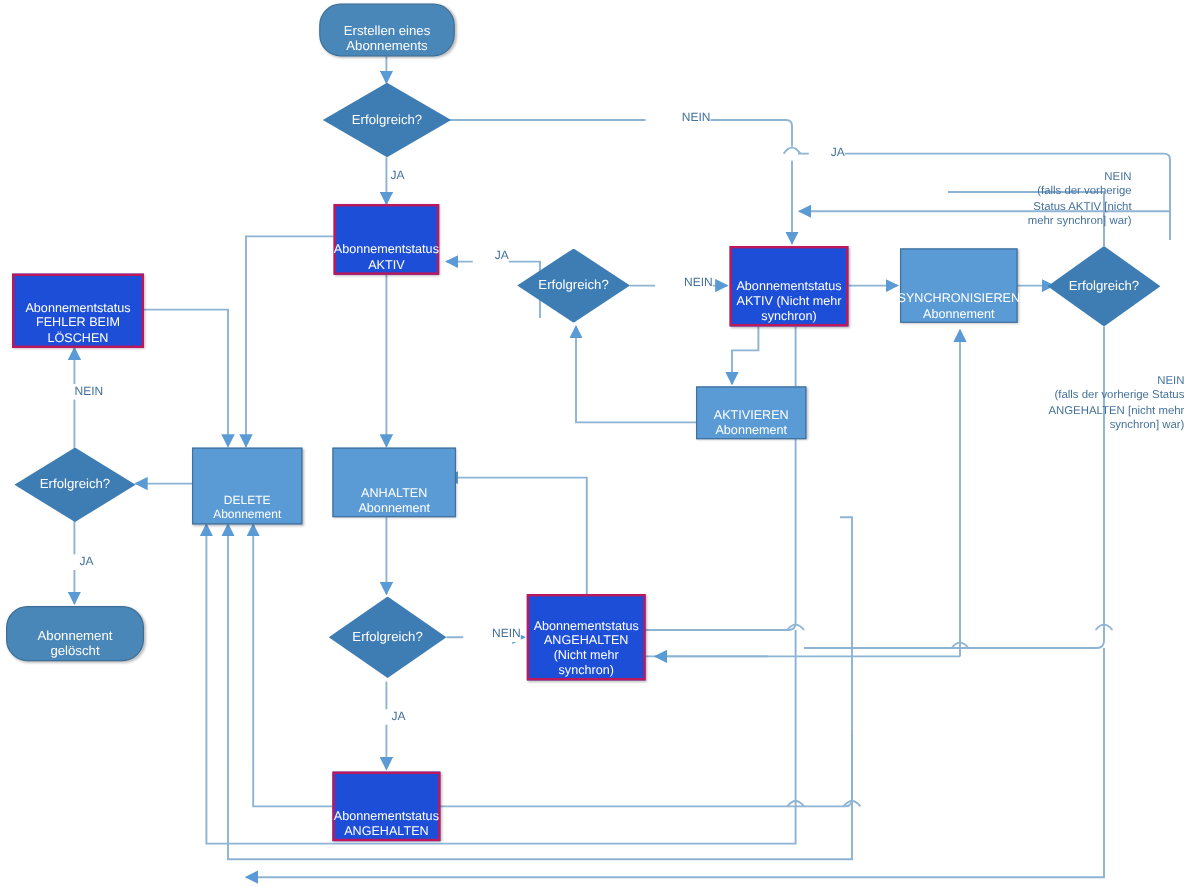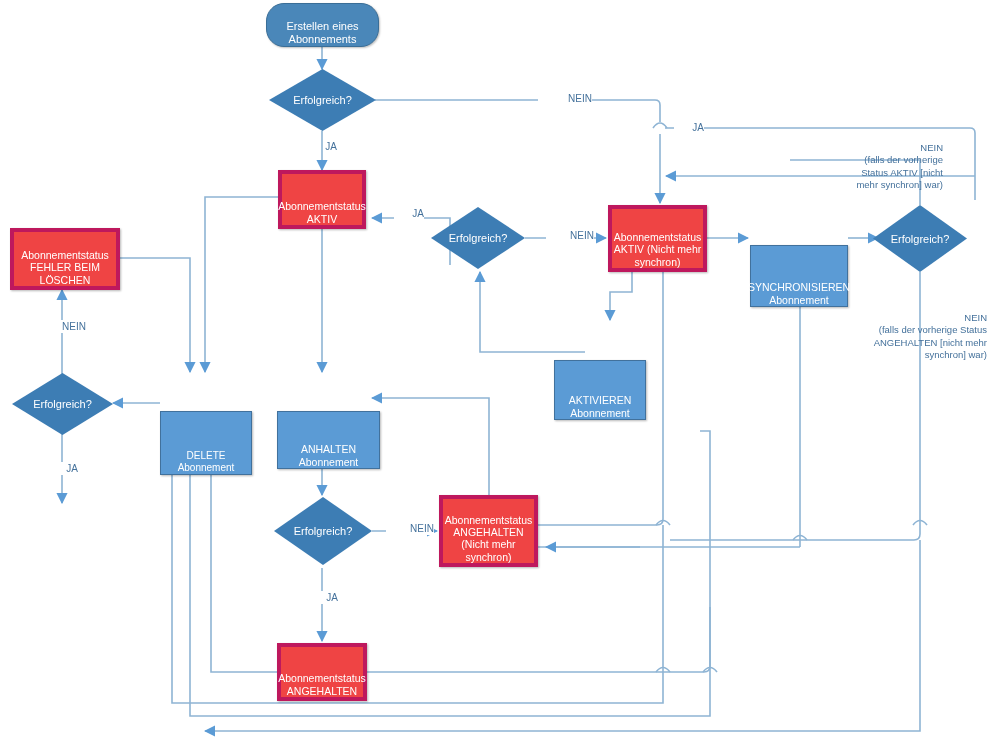--- a/index.html
+++ b/index.html
@@ -2,22 +2,22 @@
 <html><head>
 <meta charset="utf-8">
 <style>
   html,body{margin:0;padding:0;background:#ffffff;}
   body{width:987px;height:739px;font-family:"Liberation Sans",sans-serif;overflow:hidden;}
   #canvas{position:relative;width:987px;height:739px;}
   svg#wires{position:absolute;left:0;top:0;width:987px;height:739px;}
 
   .node{position:absolute;box-sizing:border-box;display:flex;align-items:flex-end;justify-content:center;
         text-align:center;color:#ffffff;line-height:1.18;}
-  .proc{background:#5B9BD5;border:1px solid #41719C;box-shadow:1px 1px 2px rgba(0,0,0,.28);margin-top:38px;}
-  .state{background:#ef4444;border:4px solid #be185d;box-shadow:1px 1px 2px rgba(0,0,0,.28);}
+  .proc{background:#5B9BD5;border:1px solid #41719C;box-shadow:1px 1px 2px rgba(0,0,0,.28);}
+  .state{background:#1d4ed8;border:2px solid #be185d;box-shadow:1px 1px 2px rgba(0,0,0,.28);}
   .term{background:#4A87B9;border:1px solid #3A6E97;border-radius:18px;box-shadow:1px 1px 2px rgba(0,0,0,.25);}
   .node .txt{padding:0 4px;white-space:pre-line;}
 
   .dec{position:absolute;}
   .dec .dshape{position:absolute;left:0;top:0;width:100%;height:100%;
       background:#3D7DB4;clip-path:polygon(50% 0,100% 50%,50% 100%,0 50%);
       filter:drop-shadow(1px 1px 1.5px rgba(0,0,0,.3));}
   .dec .dtxt{position:absolute;left:0;top:0;width:100%;height:100%;display:flex;
       align-items:center;justify-content:center;color:#fff;text-align:right;}
 
@@ -141,36 +141,39 @@
   <div class="node proc" style="left:750px;top:207px;width:98px;height:62px;font-size:10.5px;">
     <span class="txt">SYNCHRONISIEREN
 Abonnement</span>
   </div>
 
   <div class="dec" style="left:873px;top:205px;width:94px;height:67px;font-size:11px;">
     <div class="dshape"></div>
     <div class="dtxt">Erfolgreich?</div>
   </div>
 
-  <div class="node proc" style="left:554px;top:322px;width:92px;height:60px;font-size:10.5px;">
+  <div class="node proc" style="left:580px;top:322px;width:92px;height:44px;font-size:10.5px;">
     <span class="txt">AKTIVIEREN
 Abonnement</span>
   </div>
 
   <div class="node state" style="left:10px;top:228px;width:110px;height:62px;font-size:10.5px;">
     <span class="txt">Abonnementstatus
 FEHLER BEIM
 LÖSCHEN</span>
   </div>
 
   <div class="dec" style="left:12px;top:373px;width:101px;height:62px;font-size:11px;">
     <div class="dshape"></div>
     <div class="dtxt">Erfolgreich?</div>
   </div>
 
+  <div class="node term" style="left:5px;top:505px;width:115px;height:46px;font-size:11px;">
+    <span class="txt">Abonnement gelöscht</span>
+  </div>
 
   <div class="node proc" style="left:160px;top:373px;width:92px;height:64px;font-size:10px;">
     <span class="txt">DELETE
 Abonnement</span>
   </div>
 
   <div class="node proc" style="left:277px;top:373px;width:103px;height:58px;font-size:10.5px;">
     <span class="txt">ANHALTEN
 Abonnement</span>
   </div>

